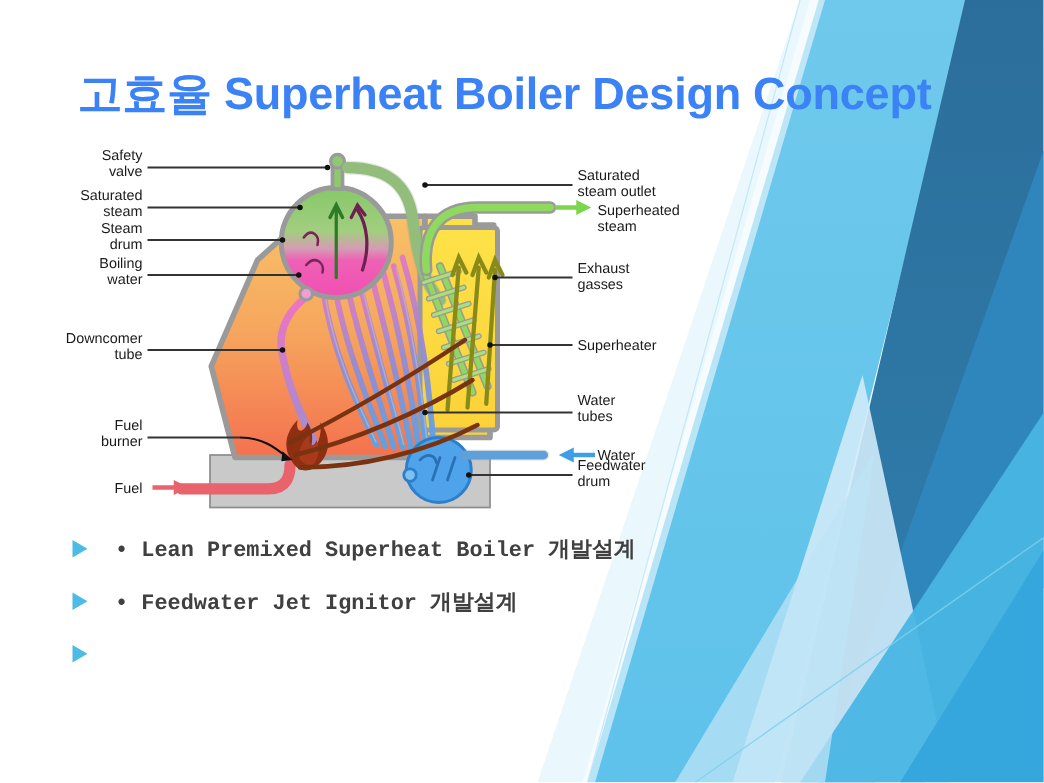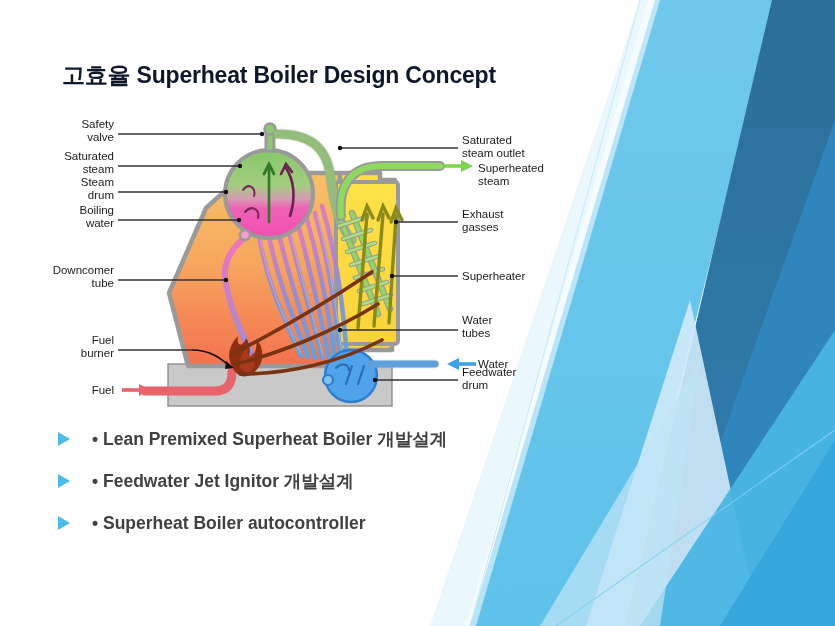--- a/index.html
+++ b/index.html
@@ -5,34 +5,34 @@
   html,body{margin:0;padding:0;background:#fff;}
   body{width:835px;height:626px;overflow:hidden;
        font-family:"Liberation Sans","DejaVu Sans",sans-serif;}
   #slide{position:relative;width:835px;height:626px;background:#ffffff;overflow:hidden;}
 
   
   #deco{position:absolute;inset:0;width:835px;height:626px;pointer-events:none;}
 
   
   #title{position:absolute;left:62px;top:53px;width:680px;
-         font-size:23px;font-weight:bold;color:#0f172a;
+         font-size:36px;font-weight:bold;color:#3b82f6;
          letter-spacing:-0.2px;white-space:nowrap;line-height:44px;}
 
   
   #diagram{position:absolute;left:40px;top:118px;width:560px;height:300px;}
   #diagram svg{display:block;}
 
   
   #bullets{position:absolute;left:58px;top:420px;width:620px;}
   .brow{display:flex;align-items:center;height:38px;margin-bottom:4px;}
   .tri{width:0;height:0;border-left:12px solid #4BBCE6;
        border-top:7.5px solid transparent;border-bottom:7.5px solid transparent;
        margin-right:22px;flex:0 0 auto;}
-  .btext{font-size:17.5px;font-weight:bold;color:#404040;white-space:nowrap;}
+  .btext{font-size:17.5px;font-weight:bold;color:#404040;white-space:nowrap;font-family:Liberation Mono, monospace;}
 </style>
 </head>
 <body>
 
 <div id="slide">
 
   <svg id="deco" viewBox="0 0 835 626" xmlns="http://www.w3.org/2000/svg">
     <defs>
       <linearGradient id="lb1" x1="0" y1="0" x2="0" y2="1">
         <stop offset="0" stop-color="#6FC9EC"></stop>
@@ -301,17 +301,16 @@
     <div class="brow">
       <span class="tri"></span>
       <span class="btext">• Lean Premixed Superheat Boiler 개발설계</span>
     </div>
     <div class="brow">
       <span class="tri"></span>
       <span class="btext">• Feedwater Jet Ignitor 개발설계</span>
     </div>
     <div class="brow">
       <span class="tri"></span>
-      <span class="btext">• Superheat Boiler autocontroller</span>
     </div>
   </div>
 
 </div>
 
 </body></html>

